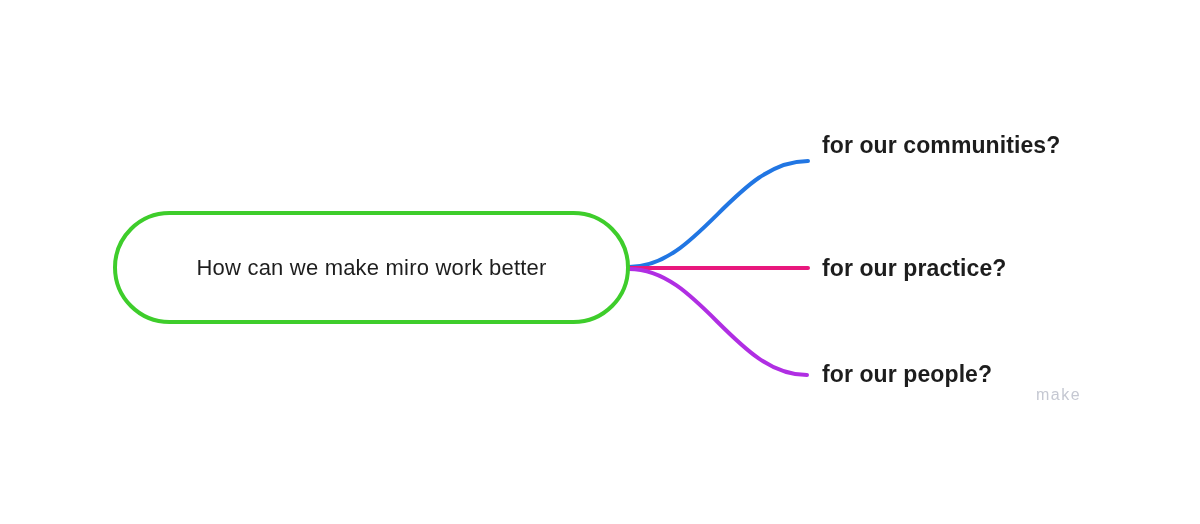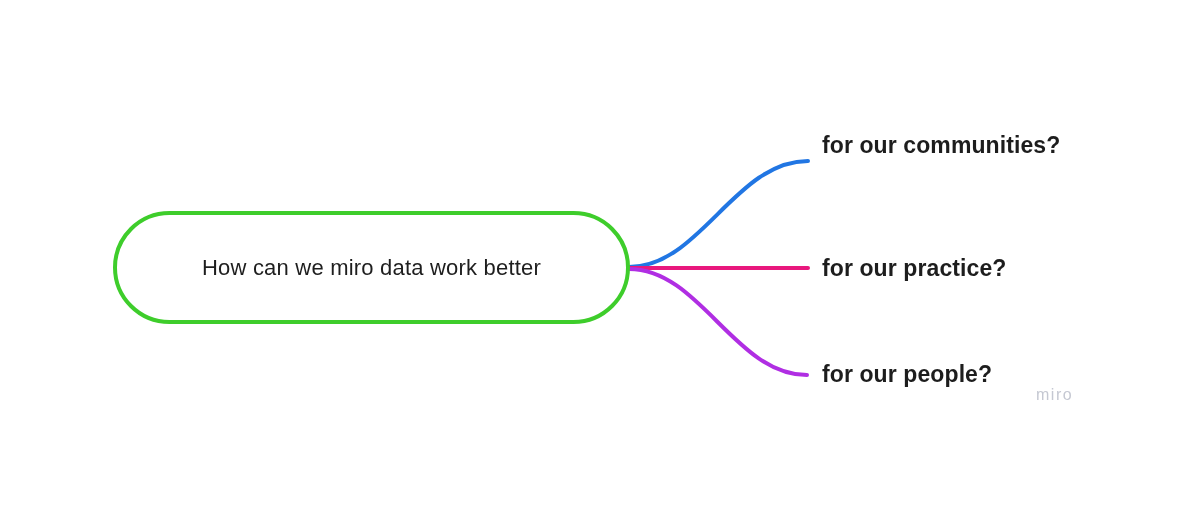--- a/index.html
+++ b/index.html
@@ -69,23 +69,23 @@
 
   <svg class="connector-layer" viewBox="0 0 1200 524" xmlns="http://www.w3.org/2000/svg">
 
     <path d="M 629 267 C 700 267, 735 161, 808 161" fill="none" stroke-width="4" stroke-linecap="round" stroke="#2176E3"></path>
     <path d="M 629 268 L 808 268" fill="none" stroke-width="4" stroke-linecap="round" stroke="#E8187D"></path>
     <path d="M 629 269 C 700 269, 735 375, 807 375" fill="none" stroke-width="4" stroke-linecap="round" stroke="#B02EE3"></path>
 
     <rect x="115" y="213" width="513" height="109" rx="54.5" ry="54.5" fill="#ffffff" stroke-width="4" stroke="#3ECD2B"></rect>
   </svg>
 
-  <div class="root-node-label">How can we miro data work better</div>
+  <div class="root-node-label">How can we make miro work better</div>
 
   <div class="branch-label practice">for our practice?</div>
 
   <div class="branch-label communities">for our communities?</div>
 
   <div class="branch-label people">for our people?</div>
 
-  <div class="watermark">miro</div>
+  <div class="watermark">make</div>
 
 </div>
 
 </body></html>

